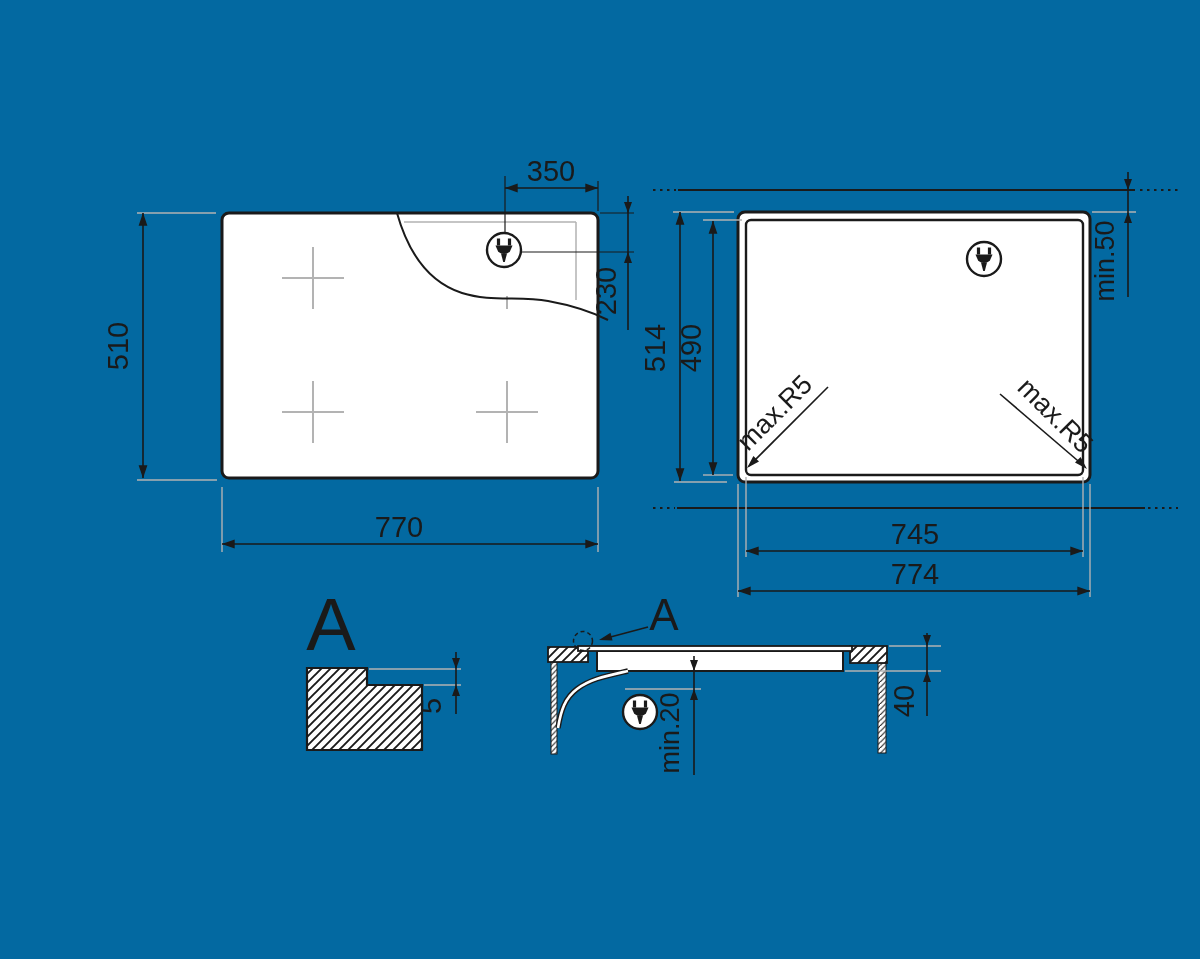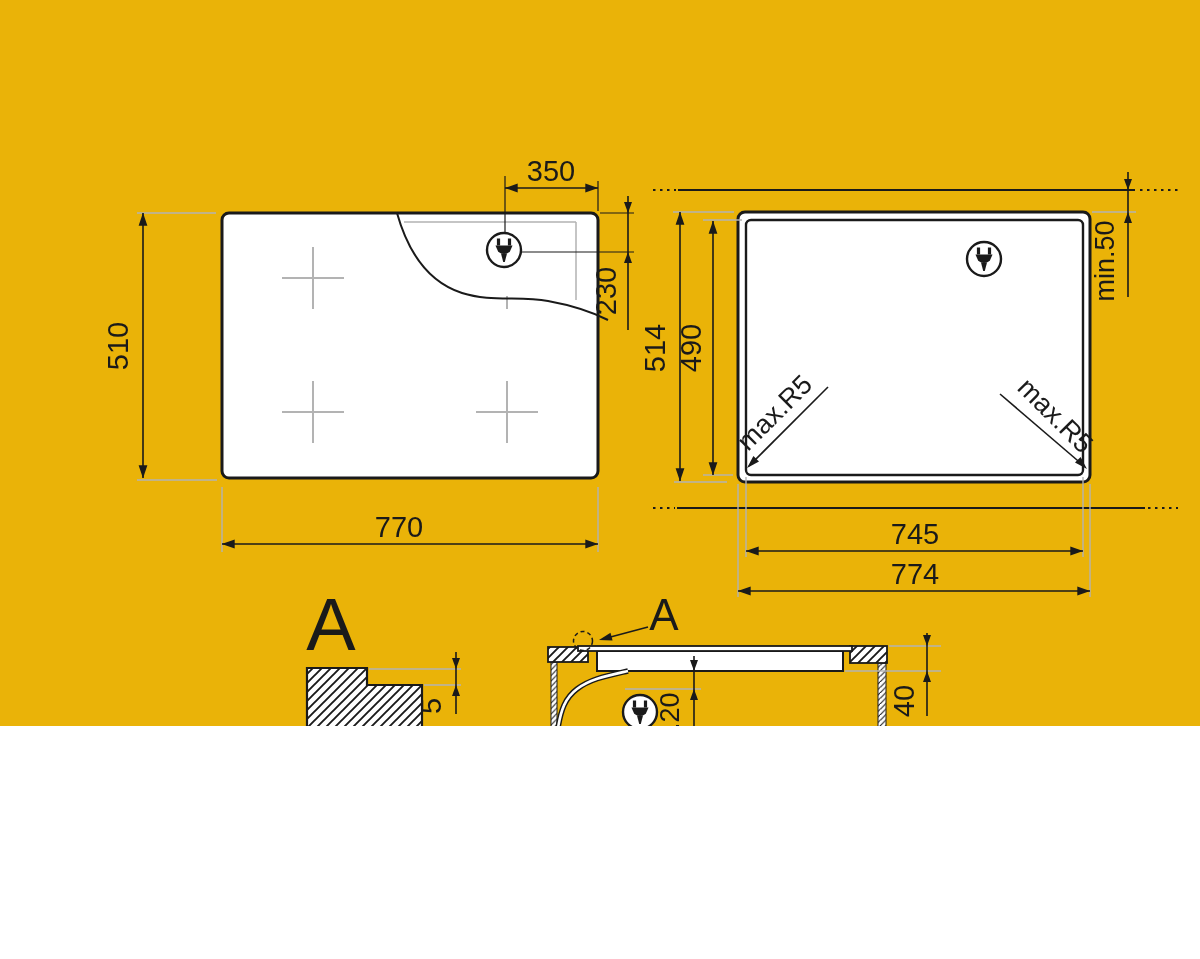--- a/index.html
+++ b/index.html
@@ -1,16 +1,16 @@
 <!DOCTYPE html>
 <html><head>
 <meta charset="utf-8">
 <style>
   html,body{margin:0;padding:0;background:#ffffff;}
-  .stage{position:relative;width:1200px;height:726px;background:#eab308;overflow:hidden;}
+  .stage{position:relative;width:1200px;height:959px;background:#0369a1;overflow:hidden;}
   svg{display:block}
   text{font-family:"Liberation Sans","DejaVu Sans",sans-serif;fill:#1a1a1a;}
   .dim{font-size:29px;}
   .dims{font-size:27px;}
   .big{font-size:74px;}
   .mid{font-size:44px;}
 </style>
 </head>
 <body>
 

